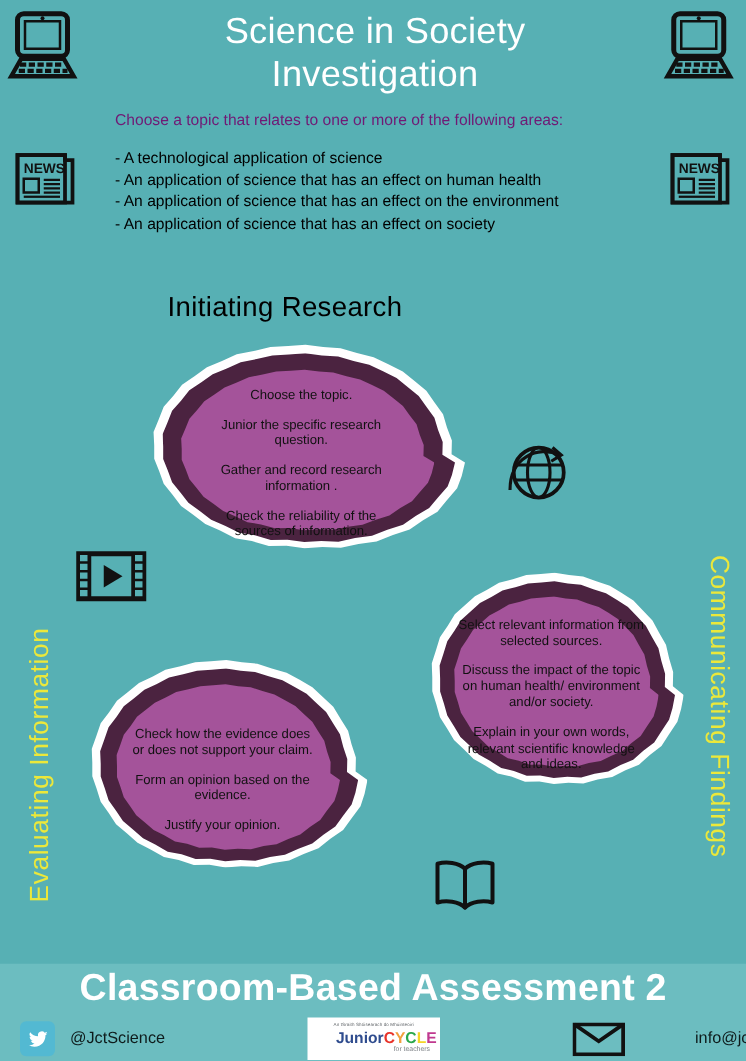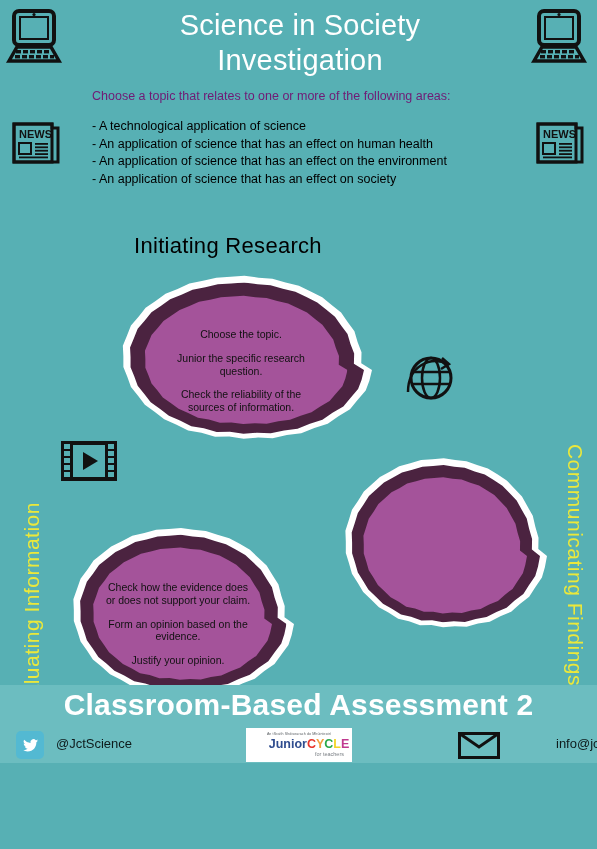--- a/index.html
+++ b/index.html
@@ -9,21 +9,21 @@
     height: 849px;
     background: #57b0b4;
     font-family: "Liberation Sans", sans-serif;
     overflow: hidden;
     position: relative;
   }
 
   .poster {
     position: relative;
     width: 597px;
-    height: 763px;
+    height: 849px;
     background: #57b0b4;
   }
 
   
   .title {
     position: absolute;
     top: 8px;
     left: 90px;
     width: 420px;
     text-align: center;
@@ -396,28 +396,34 @@
   <div class="vlabel" id="label-evaluating">Evaluating Information</div>
   <div class="vlabel" id="label-communicating">Communicating Findings</div>
 
   <div class="blob" id="blob-initiating">
     <div class="star-outer"></div>
     <div class="star-mid"></div>
     <div class="star-in"></div>
     <div class="blob-text">
       <p>Choose the topic.</p>
       <p>Junior the specific research question.</p>
+      <p>Gather and record research information .</p>
       <p>Check the reliability of the sources of information.</p>
     </div>
   </div>
 
   <div class="blob" id="blob-communicating">
     <div class="star-outer"></div>
     <div class="star-mid"></div>
     <div class="star-in"></div>
+    <div class="blob-text">
+      <p>Select relevant information from selected sources.</p>
+      <p>Discuss the impact of the topic on human health/ environment and/or society.</p>
+      <p>Explain in your own words, relevant scientific knowledge and ideas.</p>
+    </div>
   </div>
 
   <div class="blob" id="blob-evaluating">
     <div class="star-outer"></div>
     <div class="star-mid"></div>
     <div class="star-in"></div>
     <div class="blob-text">
       <p>Check how the evidence does or does not support your claim.</p>
       <p>Form an opinion based on the evidence.</p>
       <p>Justify your opinion.</p>

